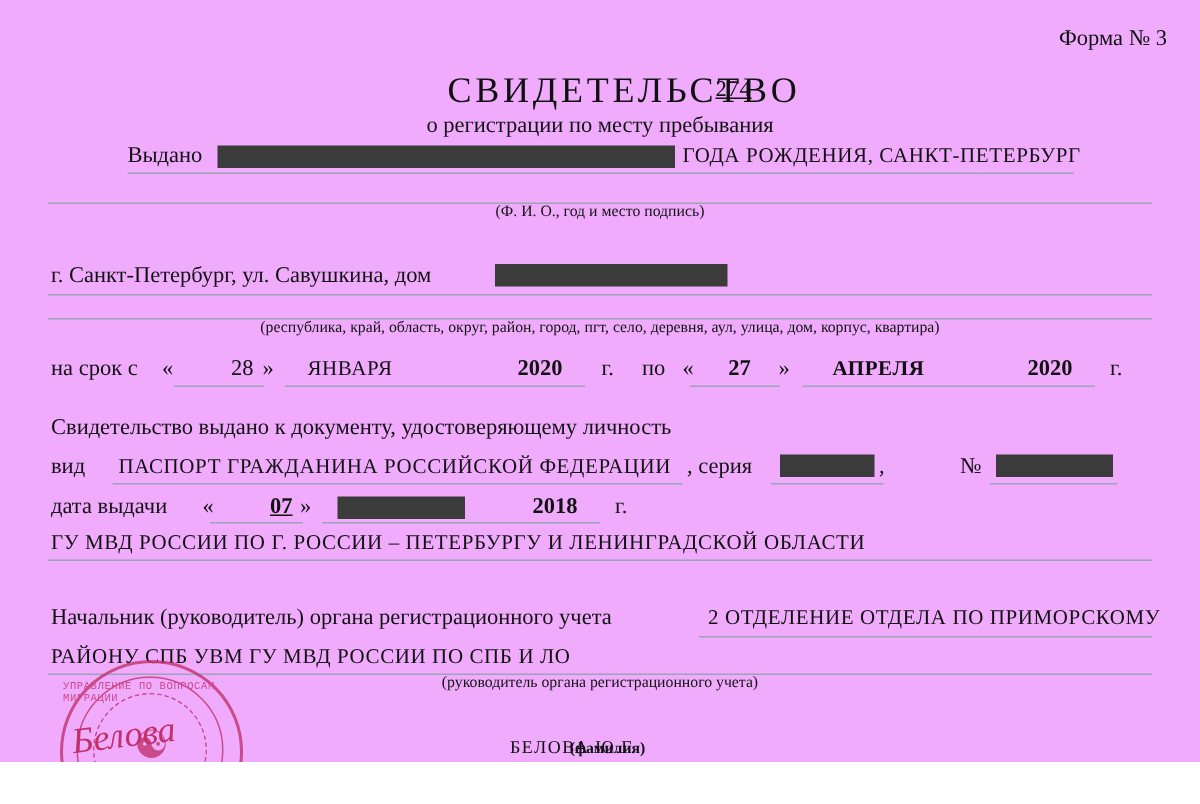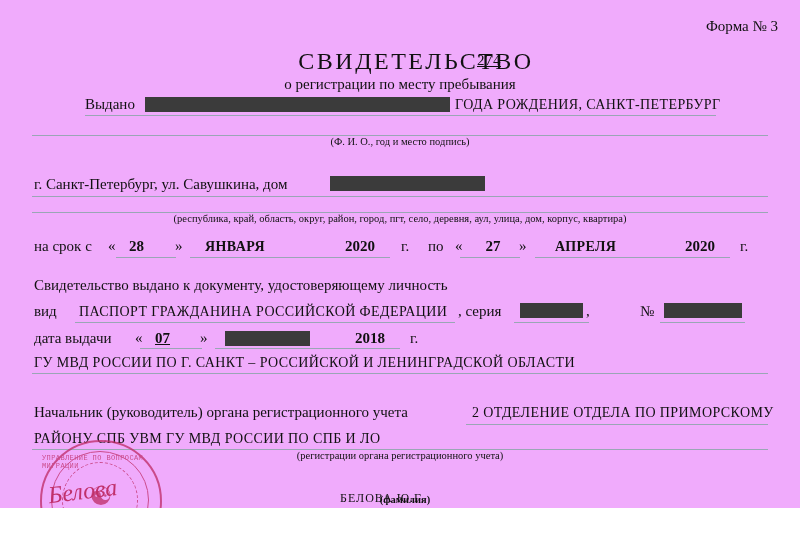--- a/index.html
+++ b/index.html
@@ -131,23 +131,23 @@
 
 
   <div class="abs lbl" style="top:176px; left:34px;">г. Санкт-Петербург, ул. Савушкина, дом</div>
   <div class="abs redact" style="top:176px; left:330px; width:155px;"></div>
   <div class="abs rule" style="top:196px; left:32px; width:736px;"></div>
   <div class="abs rule" style="top:212px; left:32px; width:736px;"></div>
   <div class="abs small" style="top:213px; left:150px; width:500px;">(республика, край, область, округ, район, город, пгт, село, деревня, аул, улица, дом, корпус, квартира)</div>
 
   <div class="abs lbl" style="top:238px; left:34px;">на срок с</div>
   <div class="abs lbl" style="top:238px; left:108px;">«</div>
-  <div class="abs lbl" style="top:238px; left:129px; width:40px; text-align:left; font-weight:bold;">28</div>
+  <div class="abs lbl" style="top:238px; left:129px; width:40px; text-align:right; font-weight:normal;">28</div>
   <div class="abs lbl" style="top:238px; left:175px;">»</div>
-  <div class="abs caps" style="top:239px; left:205px; font-weight:bold;">ЯНВАРЯ</div>
+  <div class="abs caps" style="top:239px; left:205px; font-weight:normal;">ЯНВАРЯ</div>
   <div class="abs lbl" style="top:238px; left:345px; font-weight:bold;">2020</div>
   <div class="abs lbl" style="top:238px; left:401px;">г.</div>
   <div class="abs lbl" style="top:238px; left:428px;">по</div>
   <div class="abs lbl" style="top:238px; left:455px;">«</div>
   <div class="abs lbl" style="top:238px; left:473px; width:40px; text-align:center; font-weight:bold;">27</div>
   <div class="abs lbl" style="top:238px; left:519px;">»</div>
   <div class="abs caps" style="top:239px; left:555px; font-weight:bold;">АПРЕЛЯ</div>
   <div class="abs lbl" style="top:238px; left:685px; font-weight:bold;">2020</div>
   <div class="abs lbl" style="top:238px; left:740px;">г.</div>
 
@@ -164,38 +164,38 @@
   <div class="abs redact" style="top:303px; left:520px; width:63px;"></div>
   <div class="abs lbl" style="top:303px; left:586px;">,</div>
   <div class="abs lbl" style="top:303px; left:640px;">№</div>
   <div class="abs redact" style="top:303px; left:664px; width:78px;"></div>
   <div class="abs rule" style="top:322px; left:75px; width:380px;"></div>
   <div class="abs rule" style="top:322px; left:514px; width:75px;"></div>
   <div class="abs rule" style="top:322px; left:660px; width:85px;"></div>
 
   <div class="abs lbl" style="top:330px; left:34px;">дата выдачи</div>
   <div class="abs lbl" style="top:330px; left:135px;">«</div>
-  <div class="abs lbl" style="top:330px; left:155px; width:40px; text-align:left; font-weight:bold;text-decoration:underline;">07</div>
+  <div class="abs lbl" style="top:330px; left:155px; width:40px; text-align:right; font-weight:bold;text-decoration:underline;">07</div>
   <div class="abs lbl" style="top:330px; left:200px;">»</div>
   <div class="abs redact" style="top:331px; left:225px; width:85px;"></div>
   <div class="abs lbl" style="top:330px; left:355px; font-weight:bold;">2018</div>
   <div class="abs lbl" style="top:330px; left:410px;">г.</div>
   <div class="abs rule" style="top:348px; left:140px; width:62px;"></div>
   <div class="abs rule" style="top:348px; left:215px; width:185px;"></div>
 
-  <div class="abs caps" style="top:355px; left:34px;">ГУ  МВД  РОССИИ  ПО  Г. САНКТ – РОССИЙСКОЙ  И  ЛЕНИНГРАДСКОЙ ОБЛАСТИ</div>
+  <div class="abs caps" style="top:355px; left:34px;">ГУ  МВД  РОССИИ  ПО  Г. РОССИИ – ПЕТЕРБУРГУ  И  ЛЕНИНГРАДСКОЙ ОБЛАСТИ</div>
   <div class="abs rule" style="top:373px; left:32px; width:736px;"></div>
 
   <div class="abs lbl" style="top:404px; left:34px;text-align:center;">Начальник (руководитель) органа регистрационного учета</div>
   <div class="abs caps" style="top:405px; left:472px;">2 ОТДЕЛЕНИЕ ОТДЕЛА  ПО ПРИМОРСКОМУ</div>
   <div class="abs rule" style="top:424px; left:466px; width:302px;"></div>
 
   <div class="abs caps" style="top:431px; left:34px;">РАЙОНУ  СПБ  УВМ  ГУ  МВД  РОССИИ  ПО  СПБ  И  ЛО</div>
   <div class="abs rule" style="top:449px; left:32px; width:736px;"></div>
-  <div class="abs small" style="top:450px; left:250px; width:300px;">(регистрации органа регистрационного учета)</div>
+  <div class="abs small" style="top:450px; left:250px; width:300px;">(руководитель органа регистрационного учета)</div>
 
   <div class="abs stamp">
     <div class="stamp-inner"></div>
     <div class="stamp-inner2"></div>
     <div class="stamp-eagle">☯</div>
     <div class="stamp-txt" style="top:12px;">УПРАВЛЕНИЕ ПО ВОПРОСАМ МИГРАЦИИ</div>
 
   </div>
 
   <div class="abs sign" style="top:478px; left:48px;">Белова</div>

